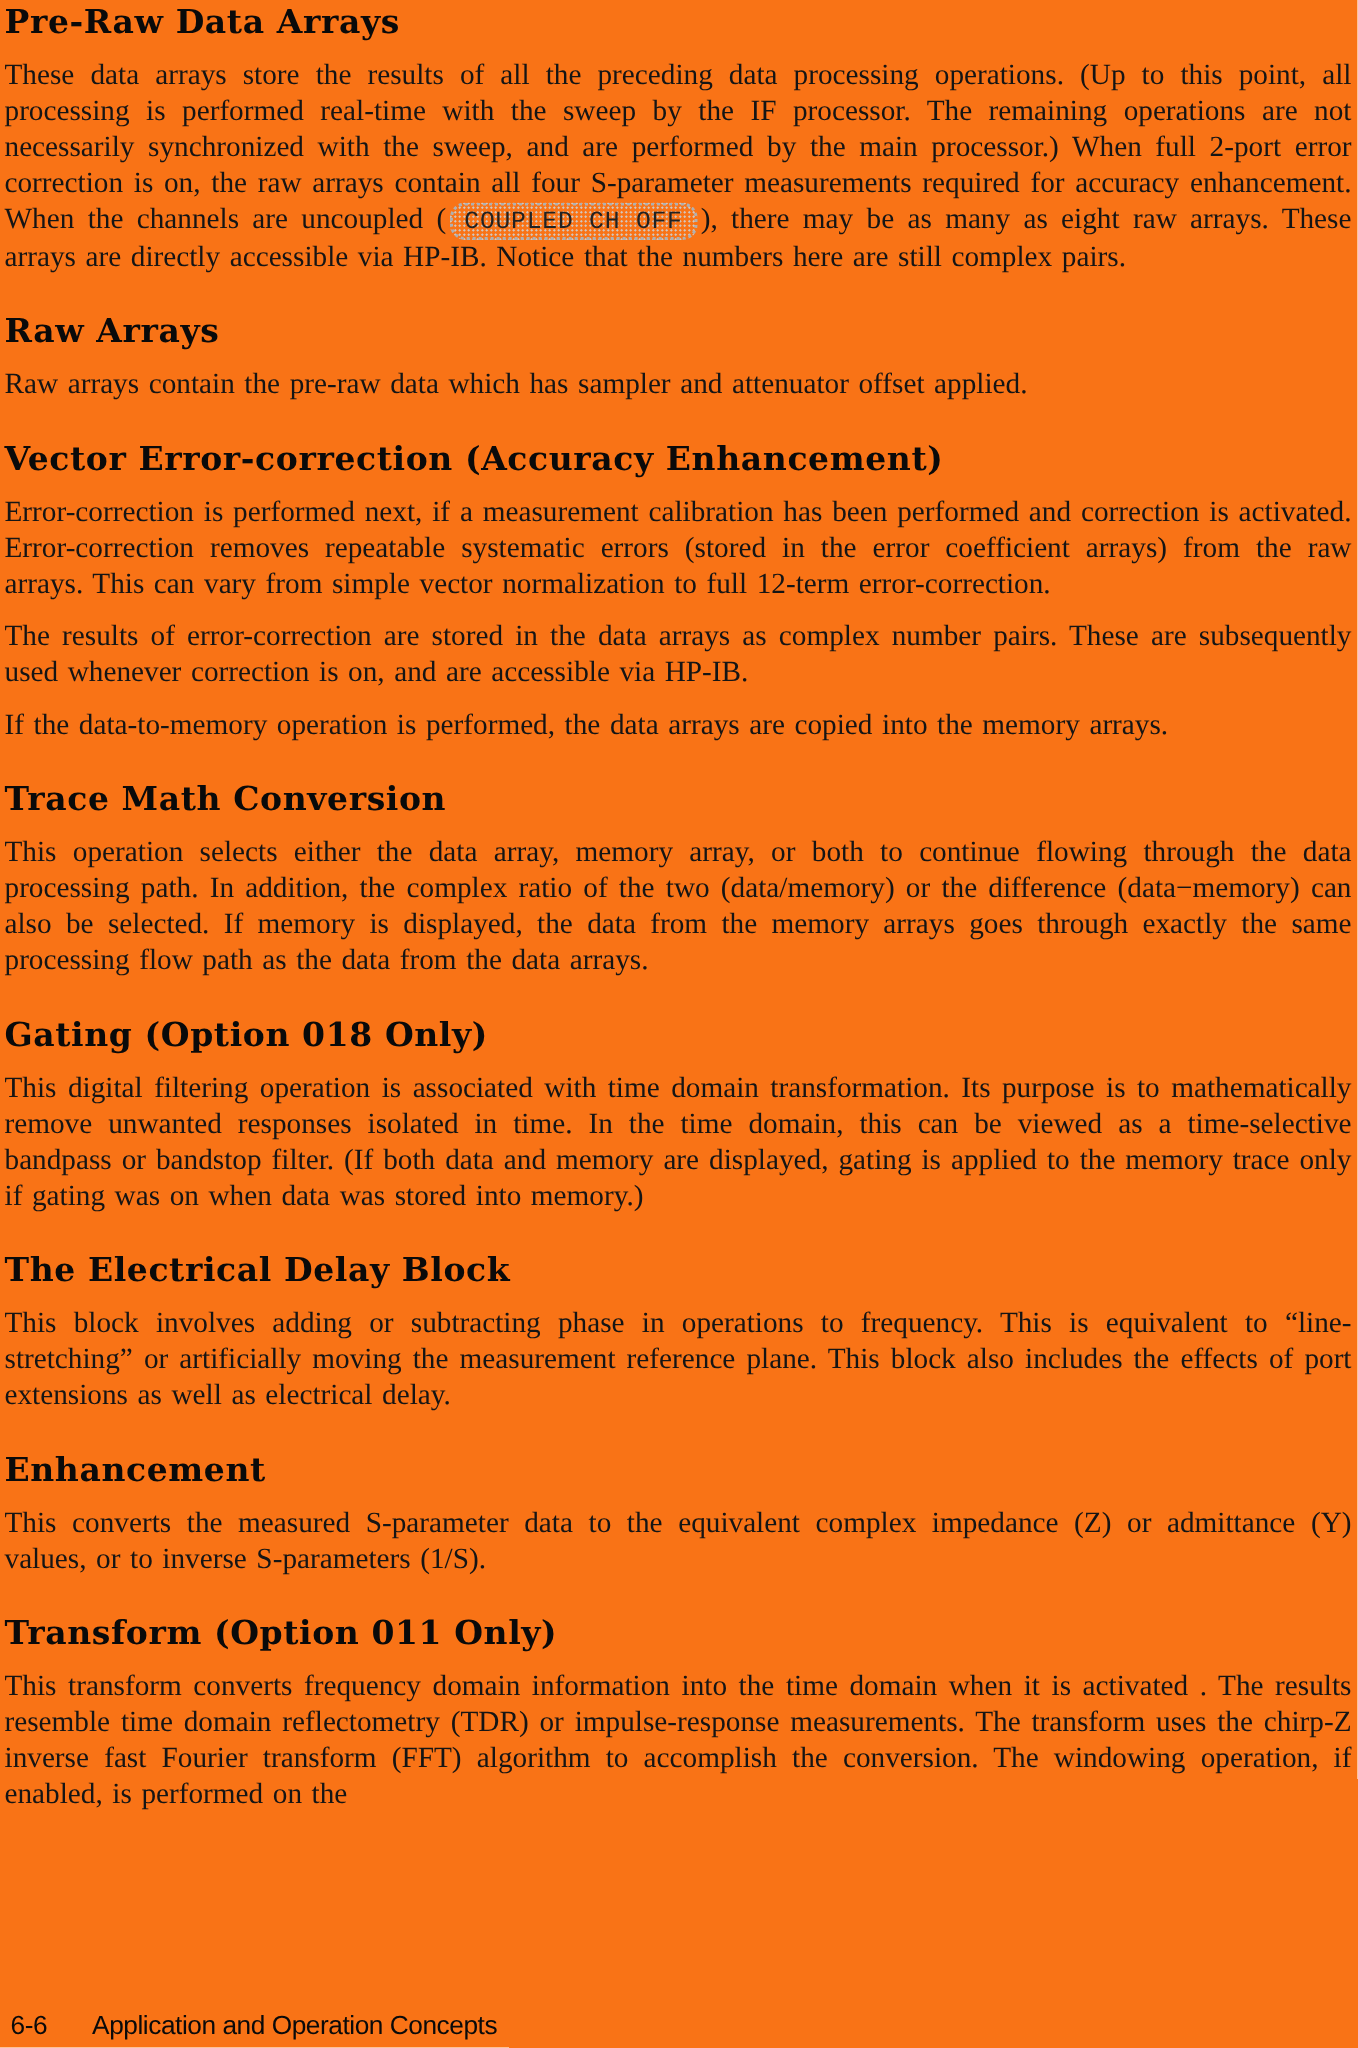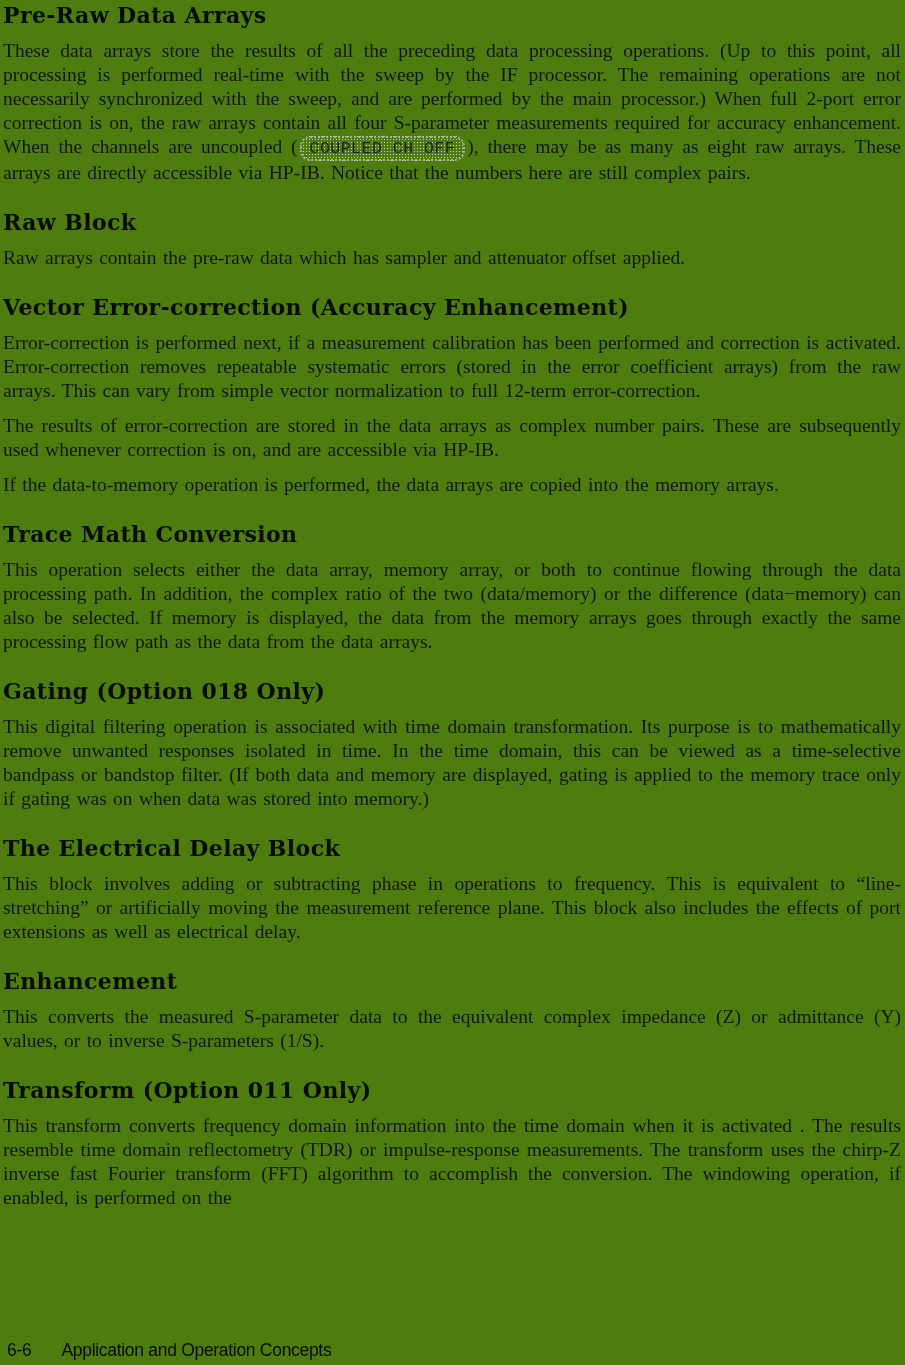--- a/index.html
+++ b/index.html
@@ -4,21 +4,21 @@
 <style>
   html, body {
     margin: 0;
     padding: 0;
     background: #ffffff;
   }
   .page {
     position: relative;
     width: 905px;
     height: 1365px;
-    background: #4d7c0f;
+    background: #f97316;
     color: #111111;
     font-family: "Liberation Serif", "DejaVu Serif", serif;
     overflow: hidden;
     box-sizing: border-box;
     padding: 2px 4px 0 3px;
   }
   .section {
     margin: 0;
   }
   .section + .section {
@@ -78,21 +78,21 @@
 <body>
 
 <div class="page">
 
   <div class="section">
     <h2 class="sec-heading">Pre-Raw Data Arrays</h2>
     <p class="body-para"><span>These data arrays store the results of all the preceding data processing operations. (Up to this point, all processing is performed real-time with the sweep by the IF processor. The remaining operations are not necessarily synchronized with the sweep, and are performed by the main processor.) When full 2-port error correction is on, the raw arrays contain all four S-parameter measurements required for accuracy enhancement. When the channels are uncoupled (</span><span class="softkey">COUPLED CH OFF</span><span>), there may be as many as eight raw arrays. These arrays are directly accessible via HP-IB. Notice that the numbers here are still complex pairs.</span></p>
   </div>
 
   <div class="section">
-    <h2 class="sec-heading">Raw Block</h2>
+    <h2 class="sec-heading">Raw Arrays</h2>
     <p class="body-para">Raw arrays contain the pre-raw data which has sampler and attenuator offset applied.</p>
   </div>
 
   <div class="section">
     <h2 class="sec-heading">Vector Error-correction (Accuracy Enhancement)</h2>
     <p class="body-para">Error-correction is performed next, if a measurement calibration has been performed and correction is activated.  Error-correction removes repeatable systematic errors (stored in the error coefficient arrays) from the raw arrays.  This can vary from simple vector normalization to full 12-term error-correction.</p>
     <p class="body-para">The results of error-correction are stored in the data arrays as complex number pairs.  These are subsequently used whenever correction is on, and are accessible via HP-IB.</p>
     <p class="body-para">If the data-to-memory operation is performed, the data arrays are copied into the memory arrays.</p>
   </div>
 

